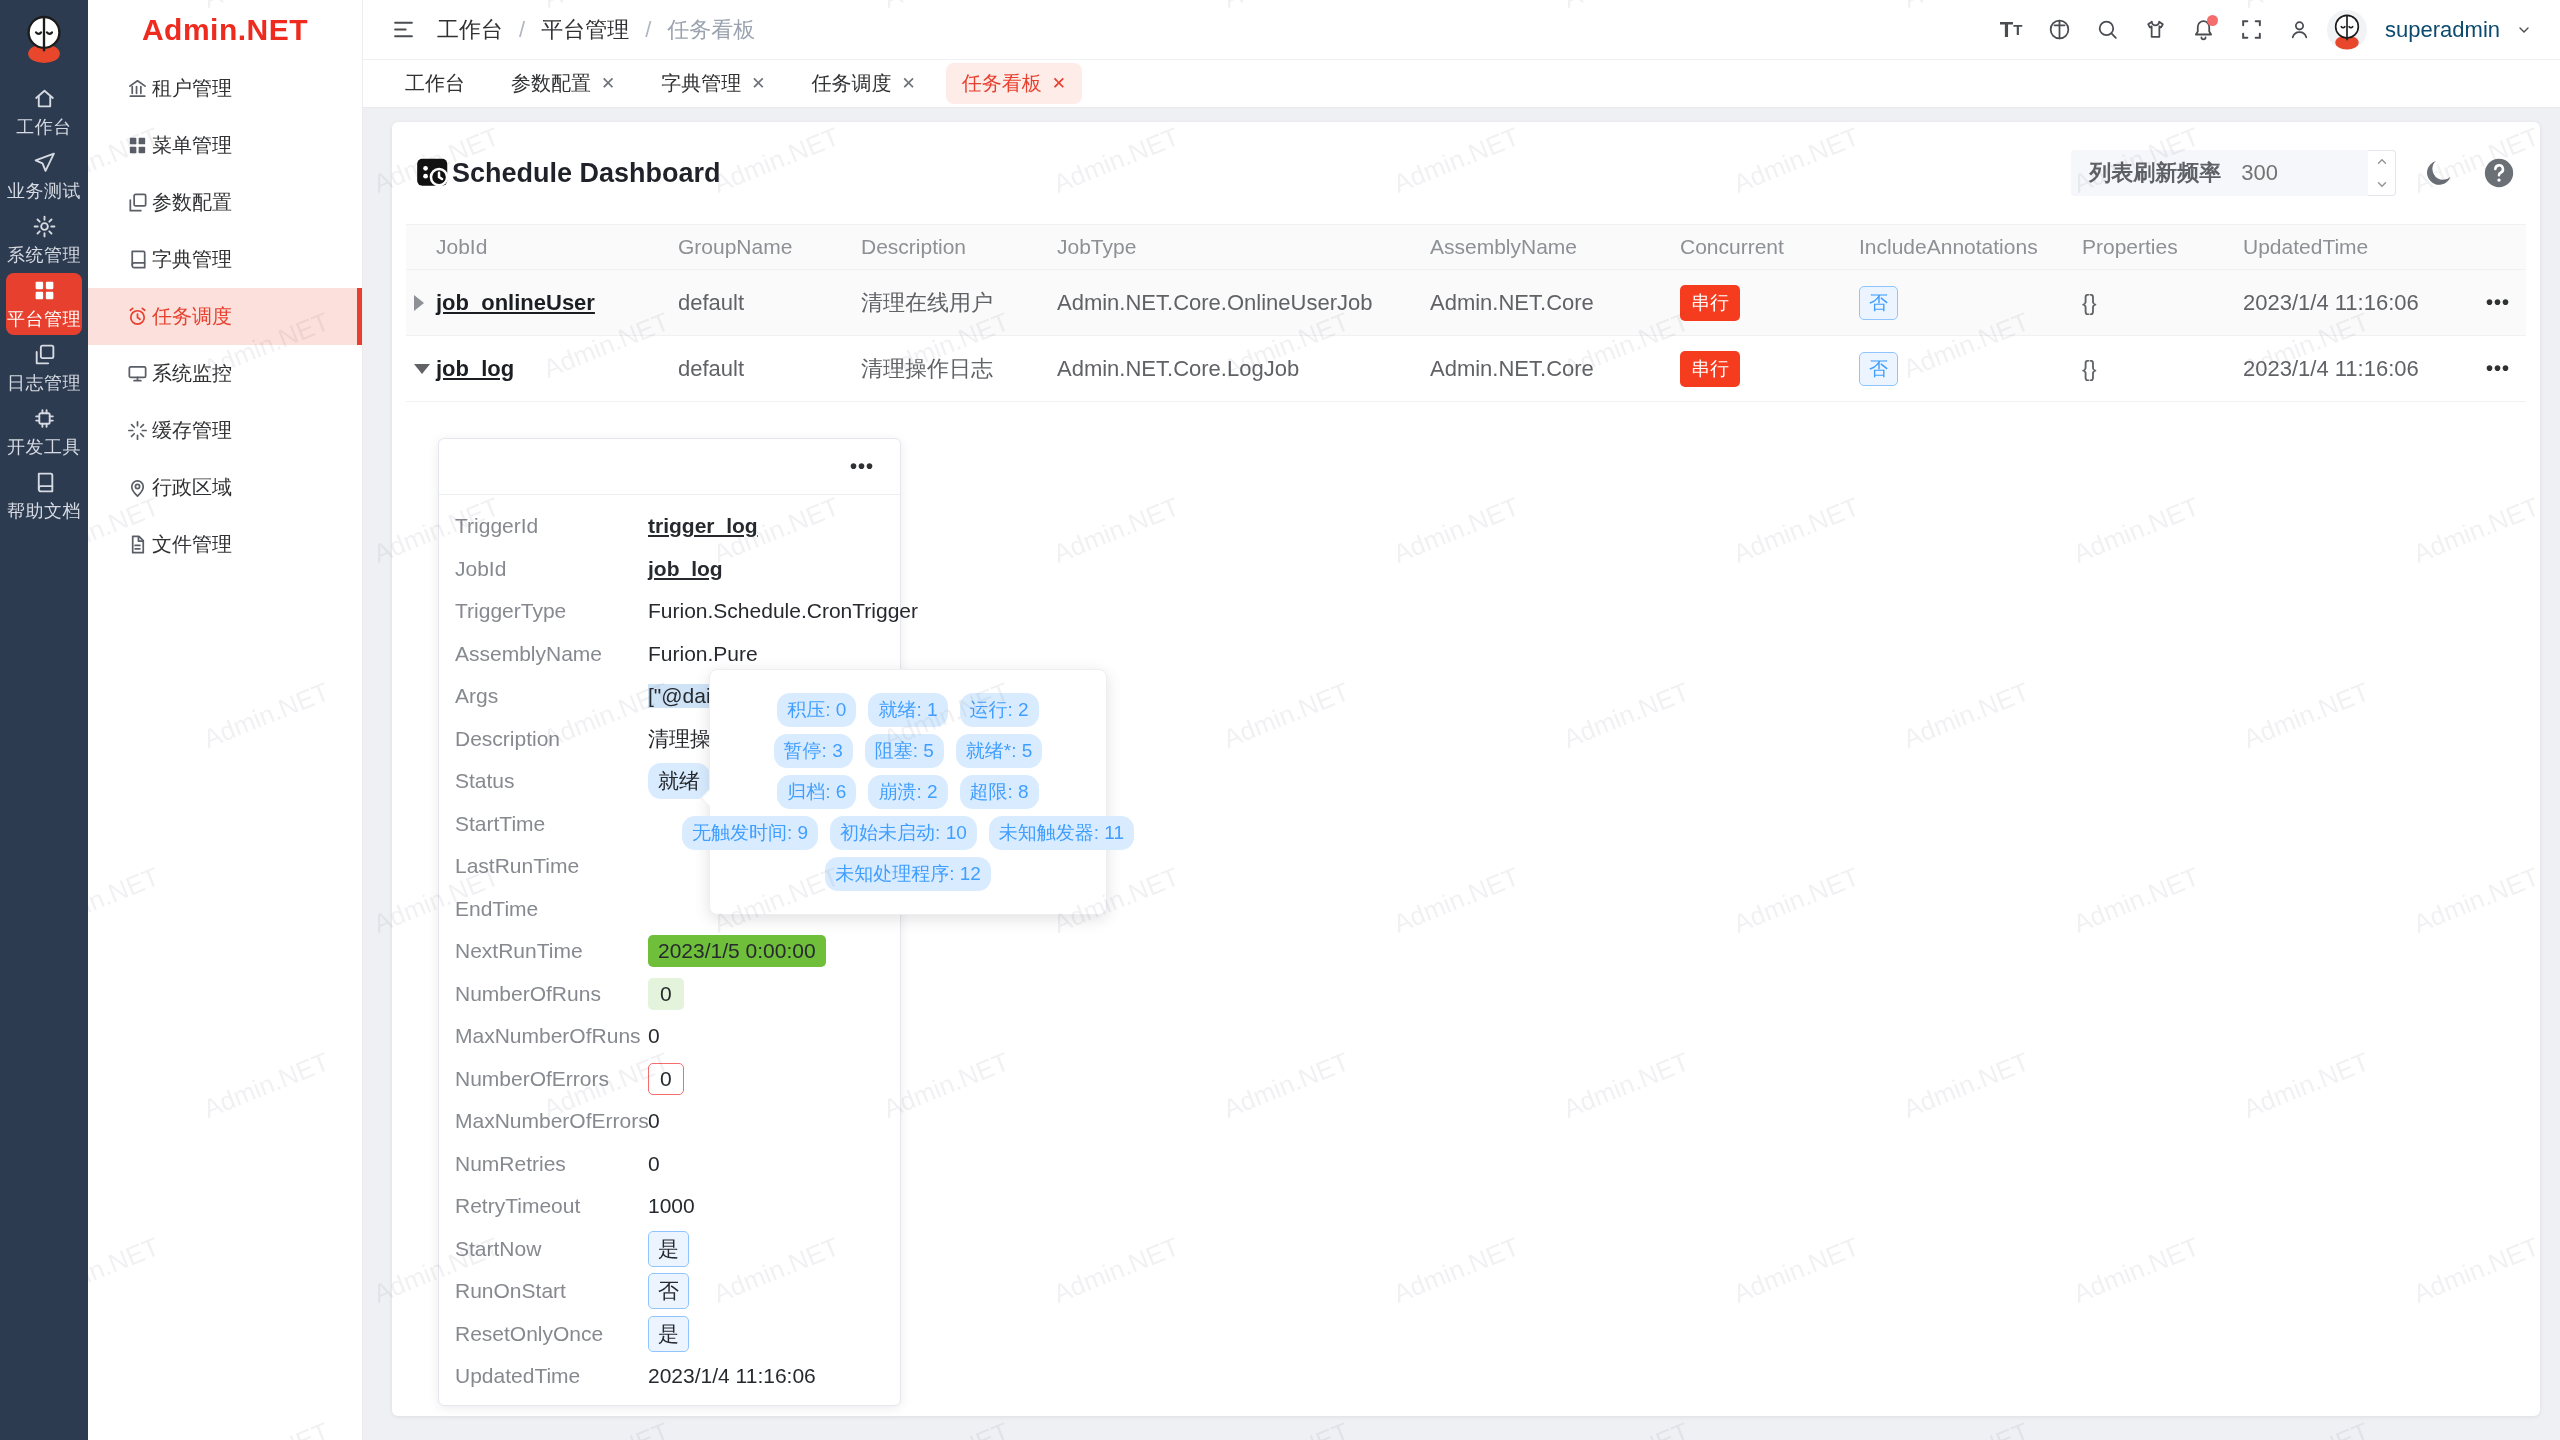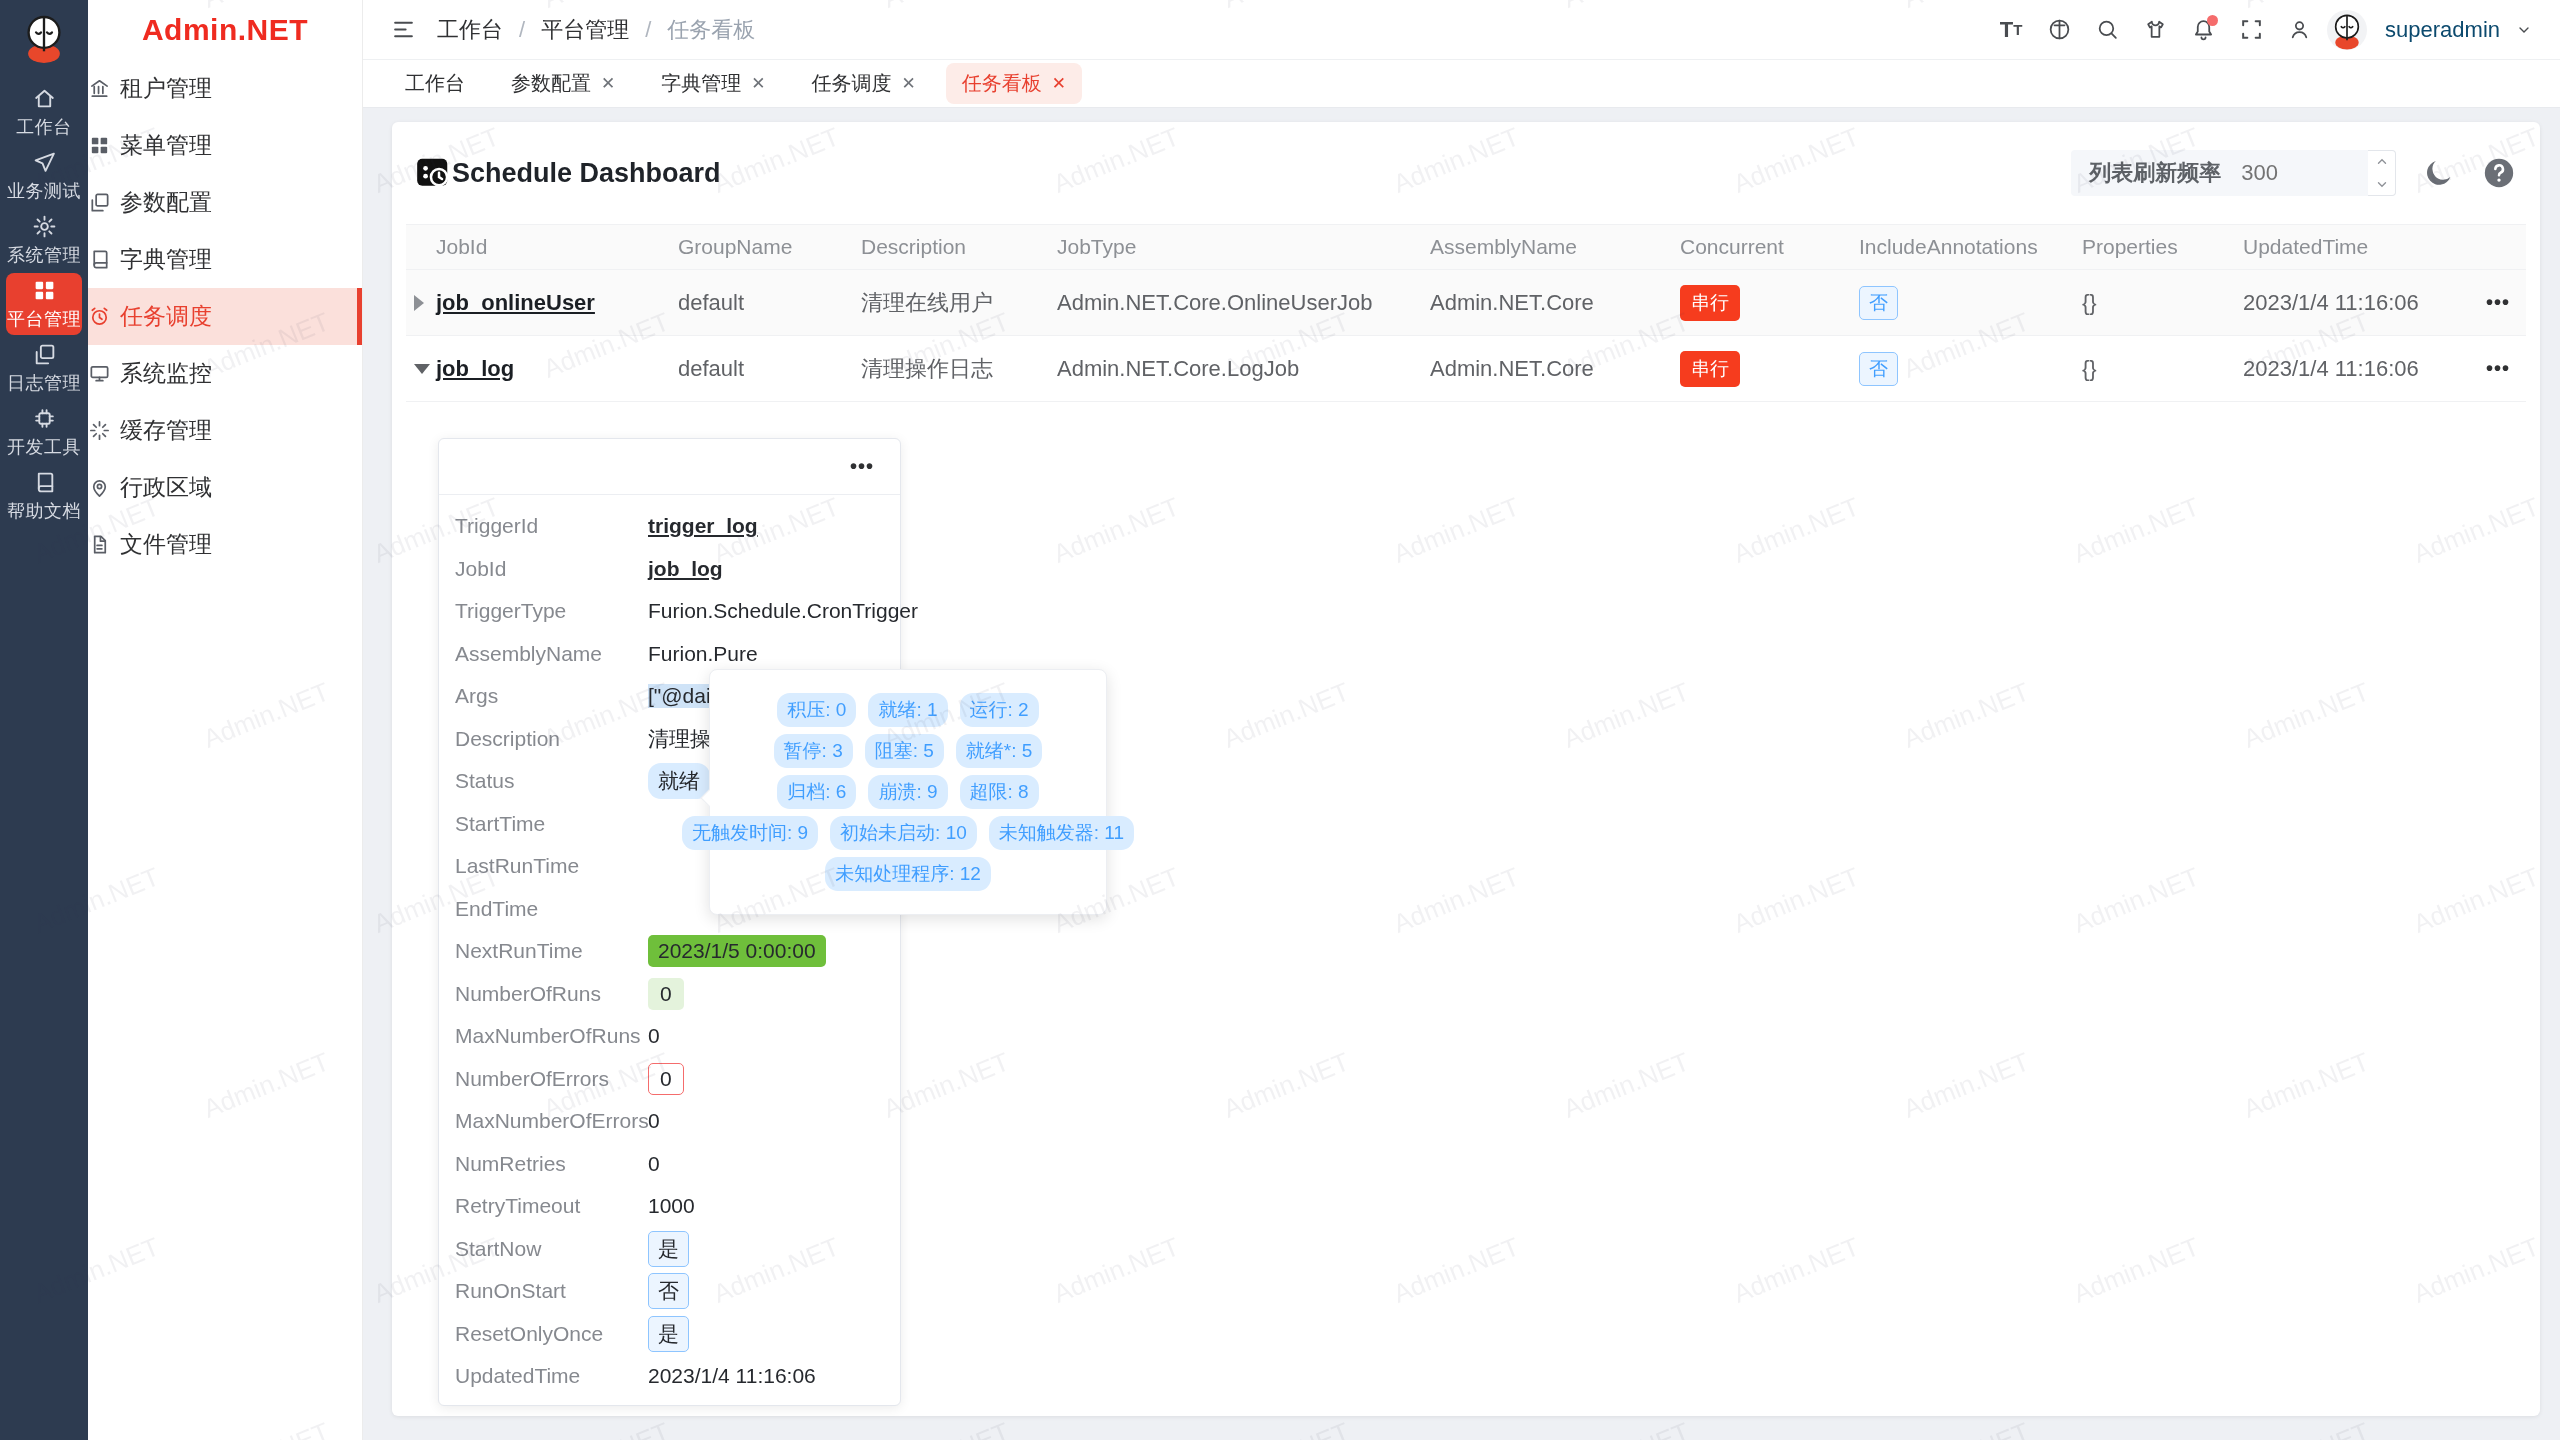--- a/index.html
+++ b/index.html
@@ -22,22 +22,22 @@
     flex-direction:column; align-items:center; justify-content:center; gap:4px; cursor:pointer; }
   .ri svg { width:25px; height:25px; }
   .ri .rl { font-size:18px; letter-spacing:.5px; }
   .ri.active { background:#e8402f; color:#fff; }
 
   
   .sidebar { width:275px; background:#fff; flex:none; border-right:1px solid #ececec;
     display:flex; flex-direction:column; }
   .side-logo { height:60px; display:flex; align-items:center; justify-content:center;
     font-size:30px; font-weight:bold; color:#ef2b20; letter-spacing:.5px; }
-  .mi { height:57px; display:flex; align-items:center; gap:9px; 
-    font-size:23px; color:#303133; cursor:pointer; position:relative; }
+  .mi { height:57px; display:flex; align-items:center; gap:3px; padding-left:38px;
+    font-size:20px; color:#303133; cursor:pointer; position:relative; }
   .mi svg { width:23px; height:23px; color:#5a5e66; flex:none; }
   .mi.active { background:#fbe0db; color:#e8402f; }
   .mi.active svg { color:#e8402f; }
   .mi.active::after { content:""; position:absolute; right:0; top:0; bottom:0;
     width:5px; background:#e8402f; }
 
   
   .main { flex:1; display:flex; flex-direction:column; min-width:0; }
 
   
@@ -551,21 +551,21 @@
             <span class="badge-info">就绪: 1</span>
             <span class="badge-info">运行: 2</span>
           </div>
           <div class="tip-row">
             <span class="badge-info">暂停: 3</span>
             <span class="badge-info">阻塞: 5</span>
             <span class="badge-info">就绪*: 5</span>
           </div>
           <div class="tip-row">
             <span class="badge-info">归档: 6</span>
-            <span class="badge-info">崩溃: 9</span>
+            <span class="badge-info">崩溃: 2</span>
             <span class="badge-info">超限: 8</span>
           </div>
           <div class="tip-row">
             <span class="badge-info">无触发时间: 9</span>
             <span class="badge-info">初始未启动: 10</span>
             <span class="badge-info">未知触发器: 11</span>
           </div>
           <div class="tip-row">
             <span class="badge-info">未知处理程序: 12</span>
           </div>

